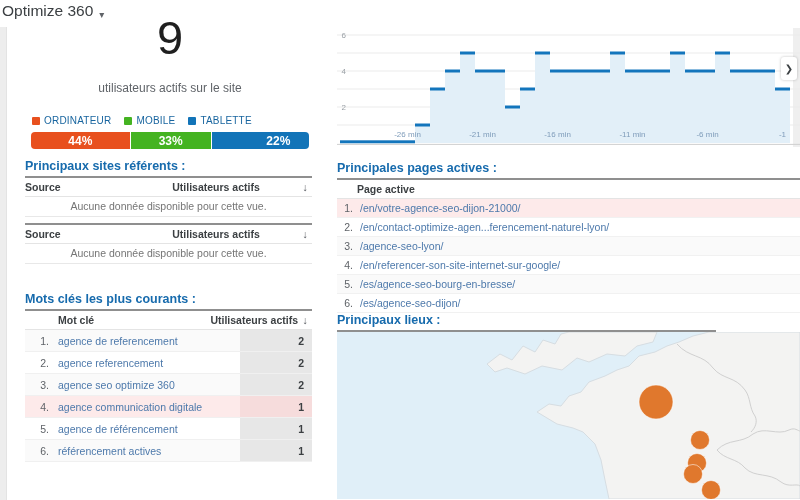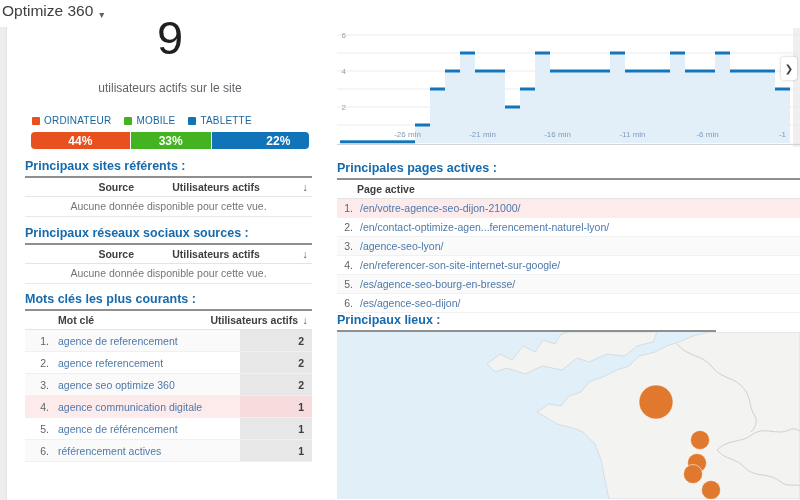--- a/index.html
+++ b/index.html
@@ -35,21 +35,21 @@
   .next-btn{left:781px;top:57px;width:16px;height:23px;background:#fff;border-radius:3px;
     box-shadow:0 0 3px rgba(0,0,0,.25);display:flex;align-items:center;justify-content:center;
     font-size:10px;color:#3c4043;cursor:pointer;z-index:5;}
 
   
   .section h3{font-size:12.5px;font-weight:bold;color:#176bad;margin:3px 0 3px 0;}
   .tbl{border-top:2px solid #8f8f8f;}
   .thead{display:flex;align-items:center;height:18px;border-bottom:1px solid #e4e4e4;
     font-size:10.5px;font-weight:bold;color:#3c4043;}
   .thead .sort{width:14px;text-align:center;color:#5f6368;font-weight:normal;cursor:pointer;}
-  .empty-head .c1{width:38%;text-align:right;}
+  .empty-head .c1{width:38%;text-align:left;}
   .empty-head .c2{flex:1;text-align:center;}
   .empty-row{height:19px;line-height:19px;text-align:center;font-size:10.5px;color:#757575;border-bottom:1px solid #e8e8e8;}
 
   .kw-head .c1{margin-left:33px;flex:1;}
   .kw-row{display:flex;align-items:center;height:21px;font-size:10.5px;border-bottom:1px solid #f0f0f0;}
   .kw-row.shaded{background:#fafafa;}
   .kw-row.hl{background:#fdeaea;}
   .rank{width:24px;text-align:right;padding-right:9px;color:#5f6368;flex:none;}
   a.lnk{flex:1;color:#4d79ab;text-decoration:none;cursor:pointer;white-space:nowrap;overflow:hidden;}
   .val{width:72px;height:100%;flex:none;background:#e7e7e7;display:flex;align-items:center;justify-content:flex-end;
@@ -164,21 +164,20 @@
     <div class="thead empty-head">
       <span class="c1">Source</span>
       <span class="c2">Utilisateurs actifs</span>
       <span class="sort">↓</span>
     </div>
     <div class="empty-row">Aucune donnée disponible pour cette vue.</div>
   </div>
 </div>
 
 <div class="abs section sec-social">
-  <h3>Principaux réseaux sociaux sources :</h3>
   <div class="tbl">
     <div class="thead empty-head">
       <span class="c1">Source</span>
       <span class="c2">Utilisateurs actifs</span>
       <span class="sort">↓</span>
     </div>
     <div class="empty-row">Aucune donnée disponible pour cette vue.</div>
   </div>
 </div>
 

